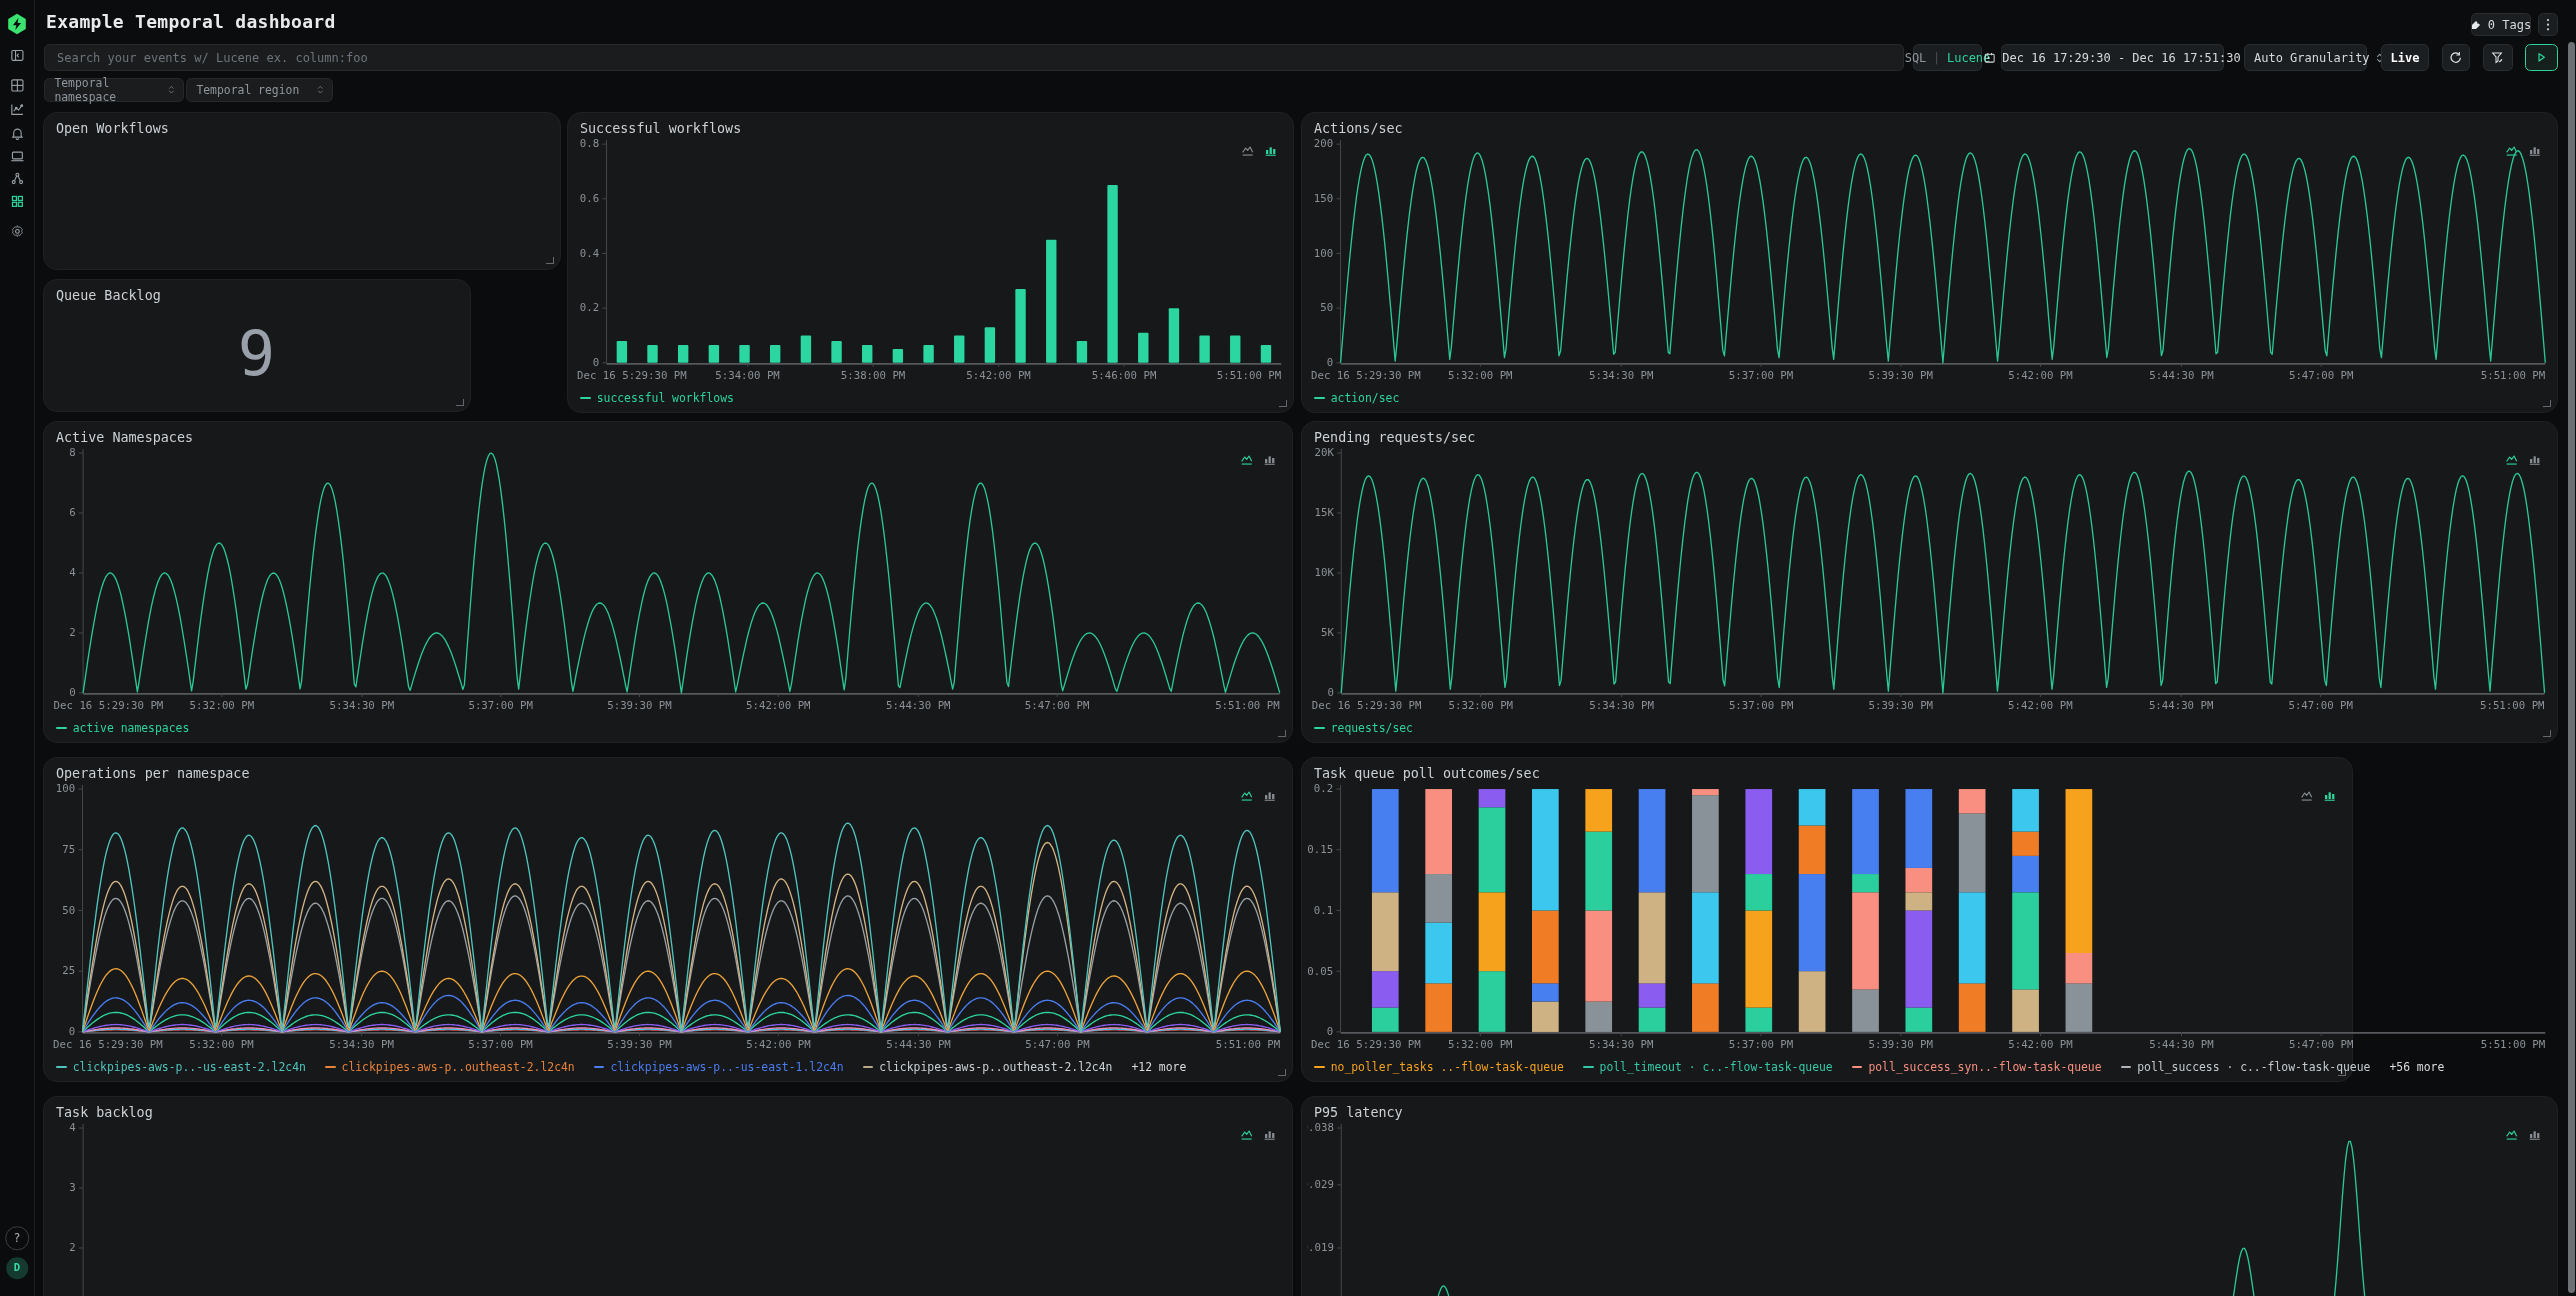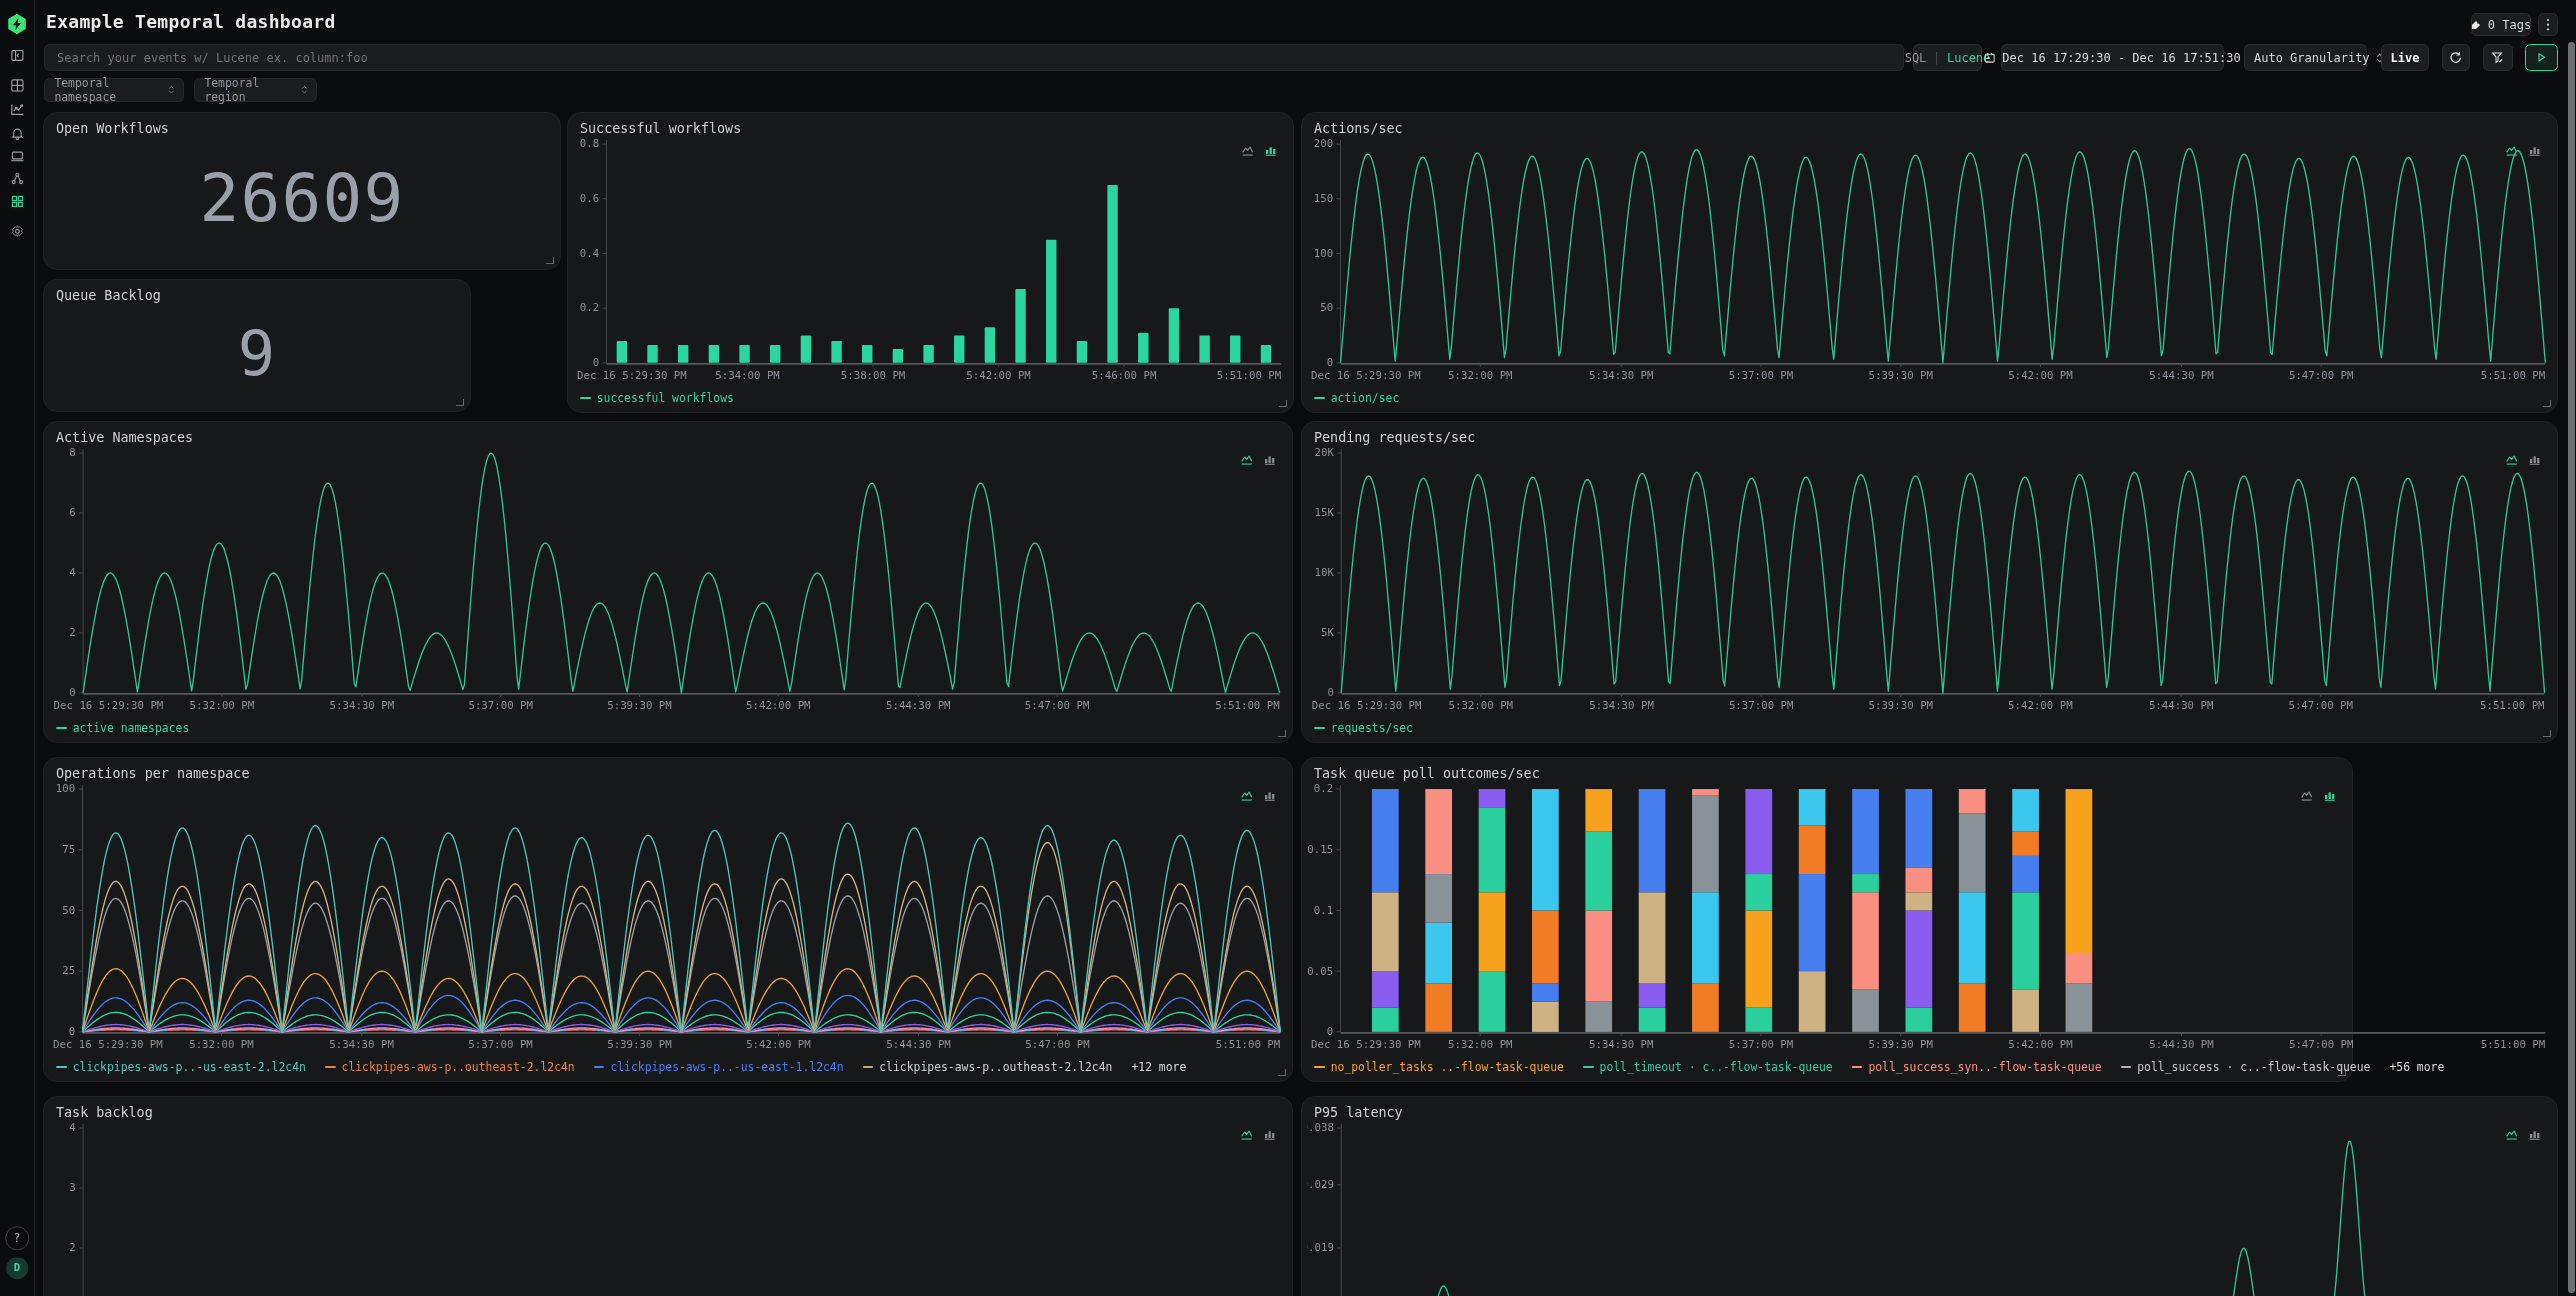--- a/index.html
+++ b/index.html
@@ -203,33 +203,32 @@
 
 <div class="chip" style="left:44px;width:140px">
   <span>Temporal namespace</span>
   <span class="ico">
     <svg viewBox="0 0 12 16" width="6.7" height="9.4" fill="none" stroke="#6d747b" stroke-width="1.7">
         <path d="M2 6 L6 2 L10 6"></path>
         <path d="M2 10 L6 14 L10 10"></path>
       </svg>
   </span>
 </div>
-<div class="chip" style="left:194px;width:123px">
+<div class="chip" style="left:186px;width:147px">
   <span>Temporal region</span>
   <span class="ico">
     <svg viewBox="0 0 12 16" width="6.7" height="9.4" fill="none" stroke="#6d747b" stroke-width="1.7">
         <path d="M2 6 L6 2 L10 6"></path>
         <path d="M2 10 L6 14 L10 10"></path>
       </svg>
   </span>
 </div>
 
 <div class="panel" style="left:43px;top:112px;width:518px;height:158px">
   <div class="panel-title">Open Workflows</div>
-  <div class="stat-value">26609</div>
   <span class="resize-handle"></span>
 </div>
 <div class="panel" style="left:43px;top:279px;width:428px;height:133px">
   <div class="panel-title">Queue Backlog</div>
   <div class="stat-value" style="font-size:62px">9</div>
   <span class="resize-handle"></span>
 </div>
 
 <div class="panel" style="left:567px;top:112px;width:727px;height:301px">
   <div class="panel-title">Successful workflows</div>

